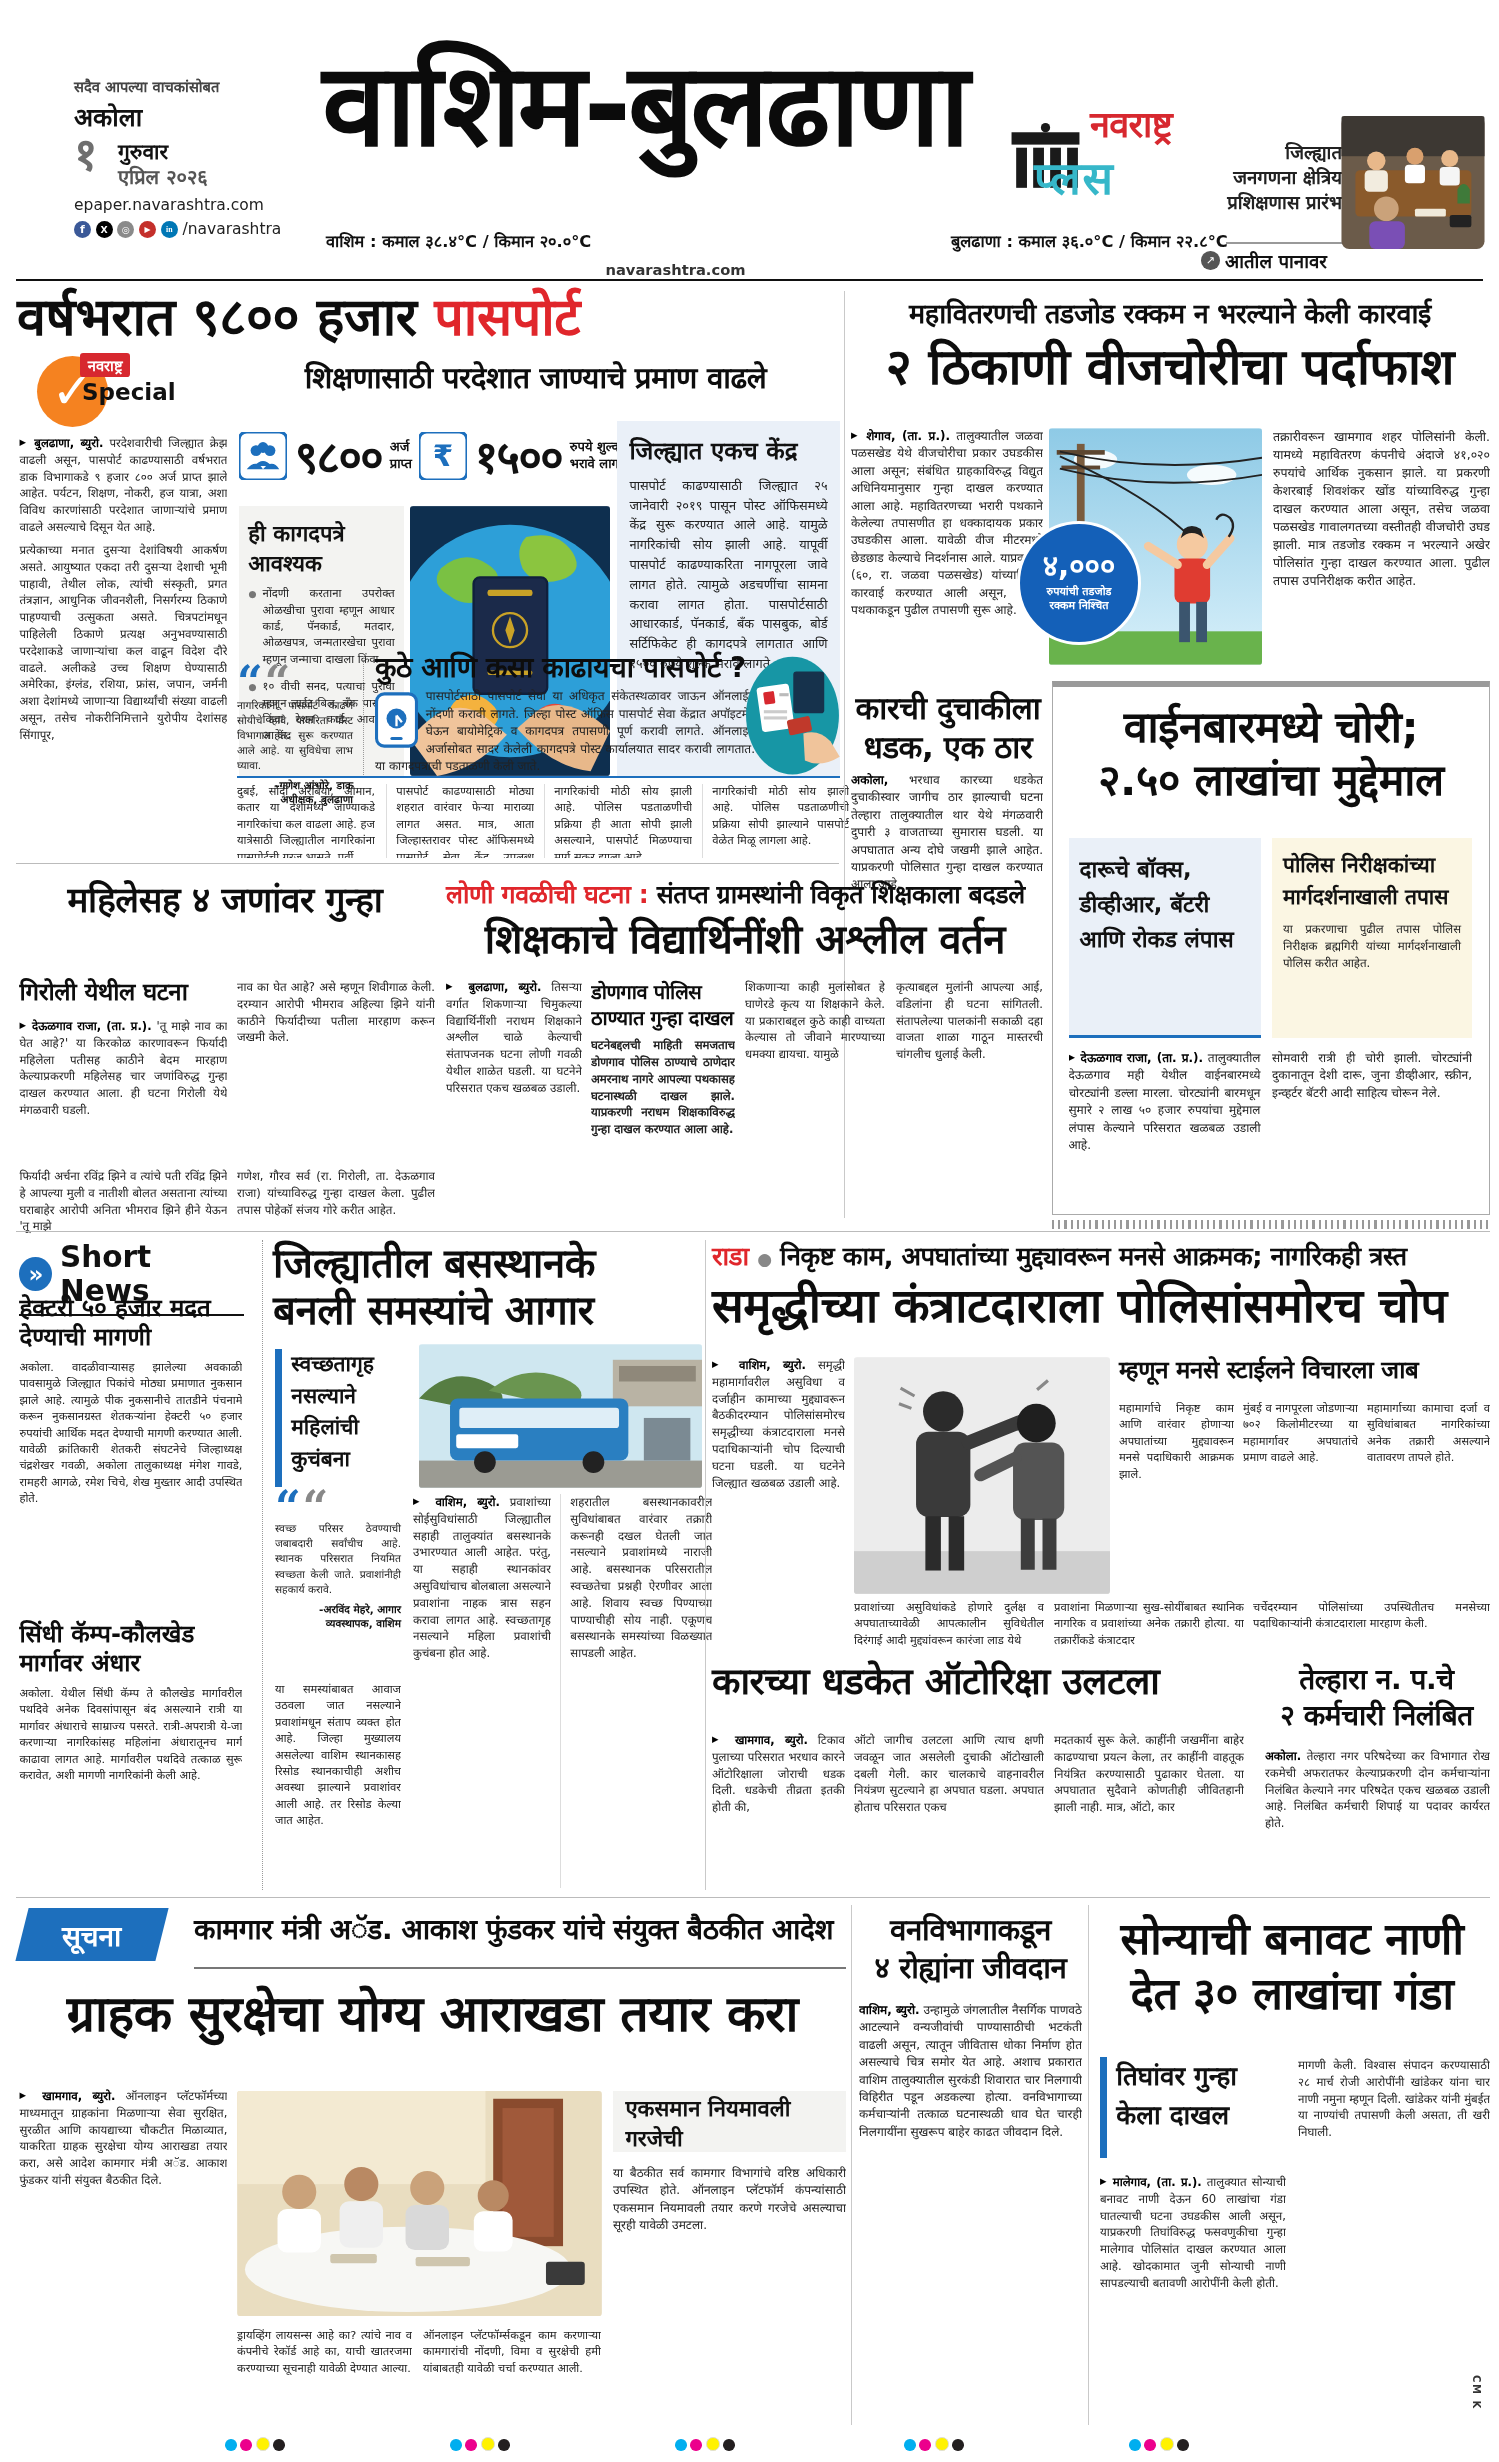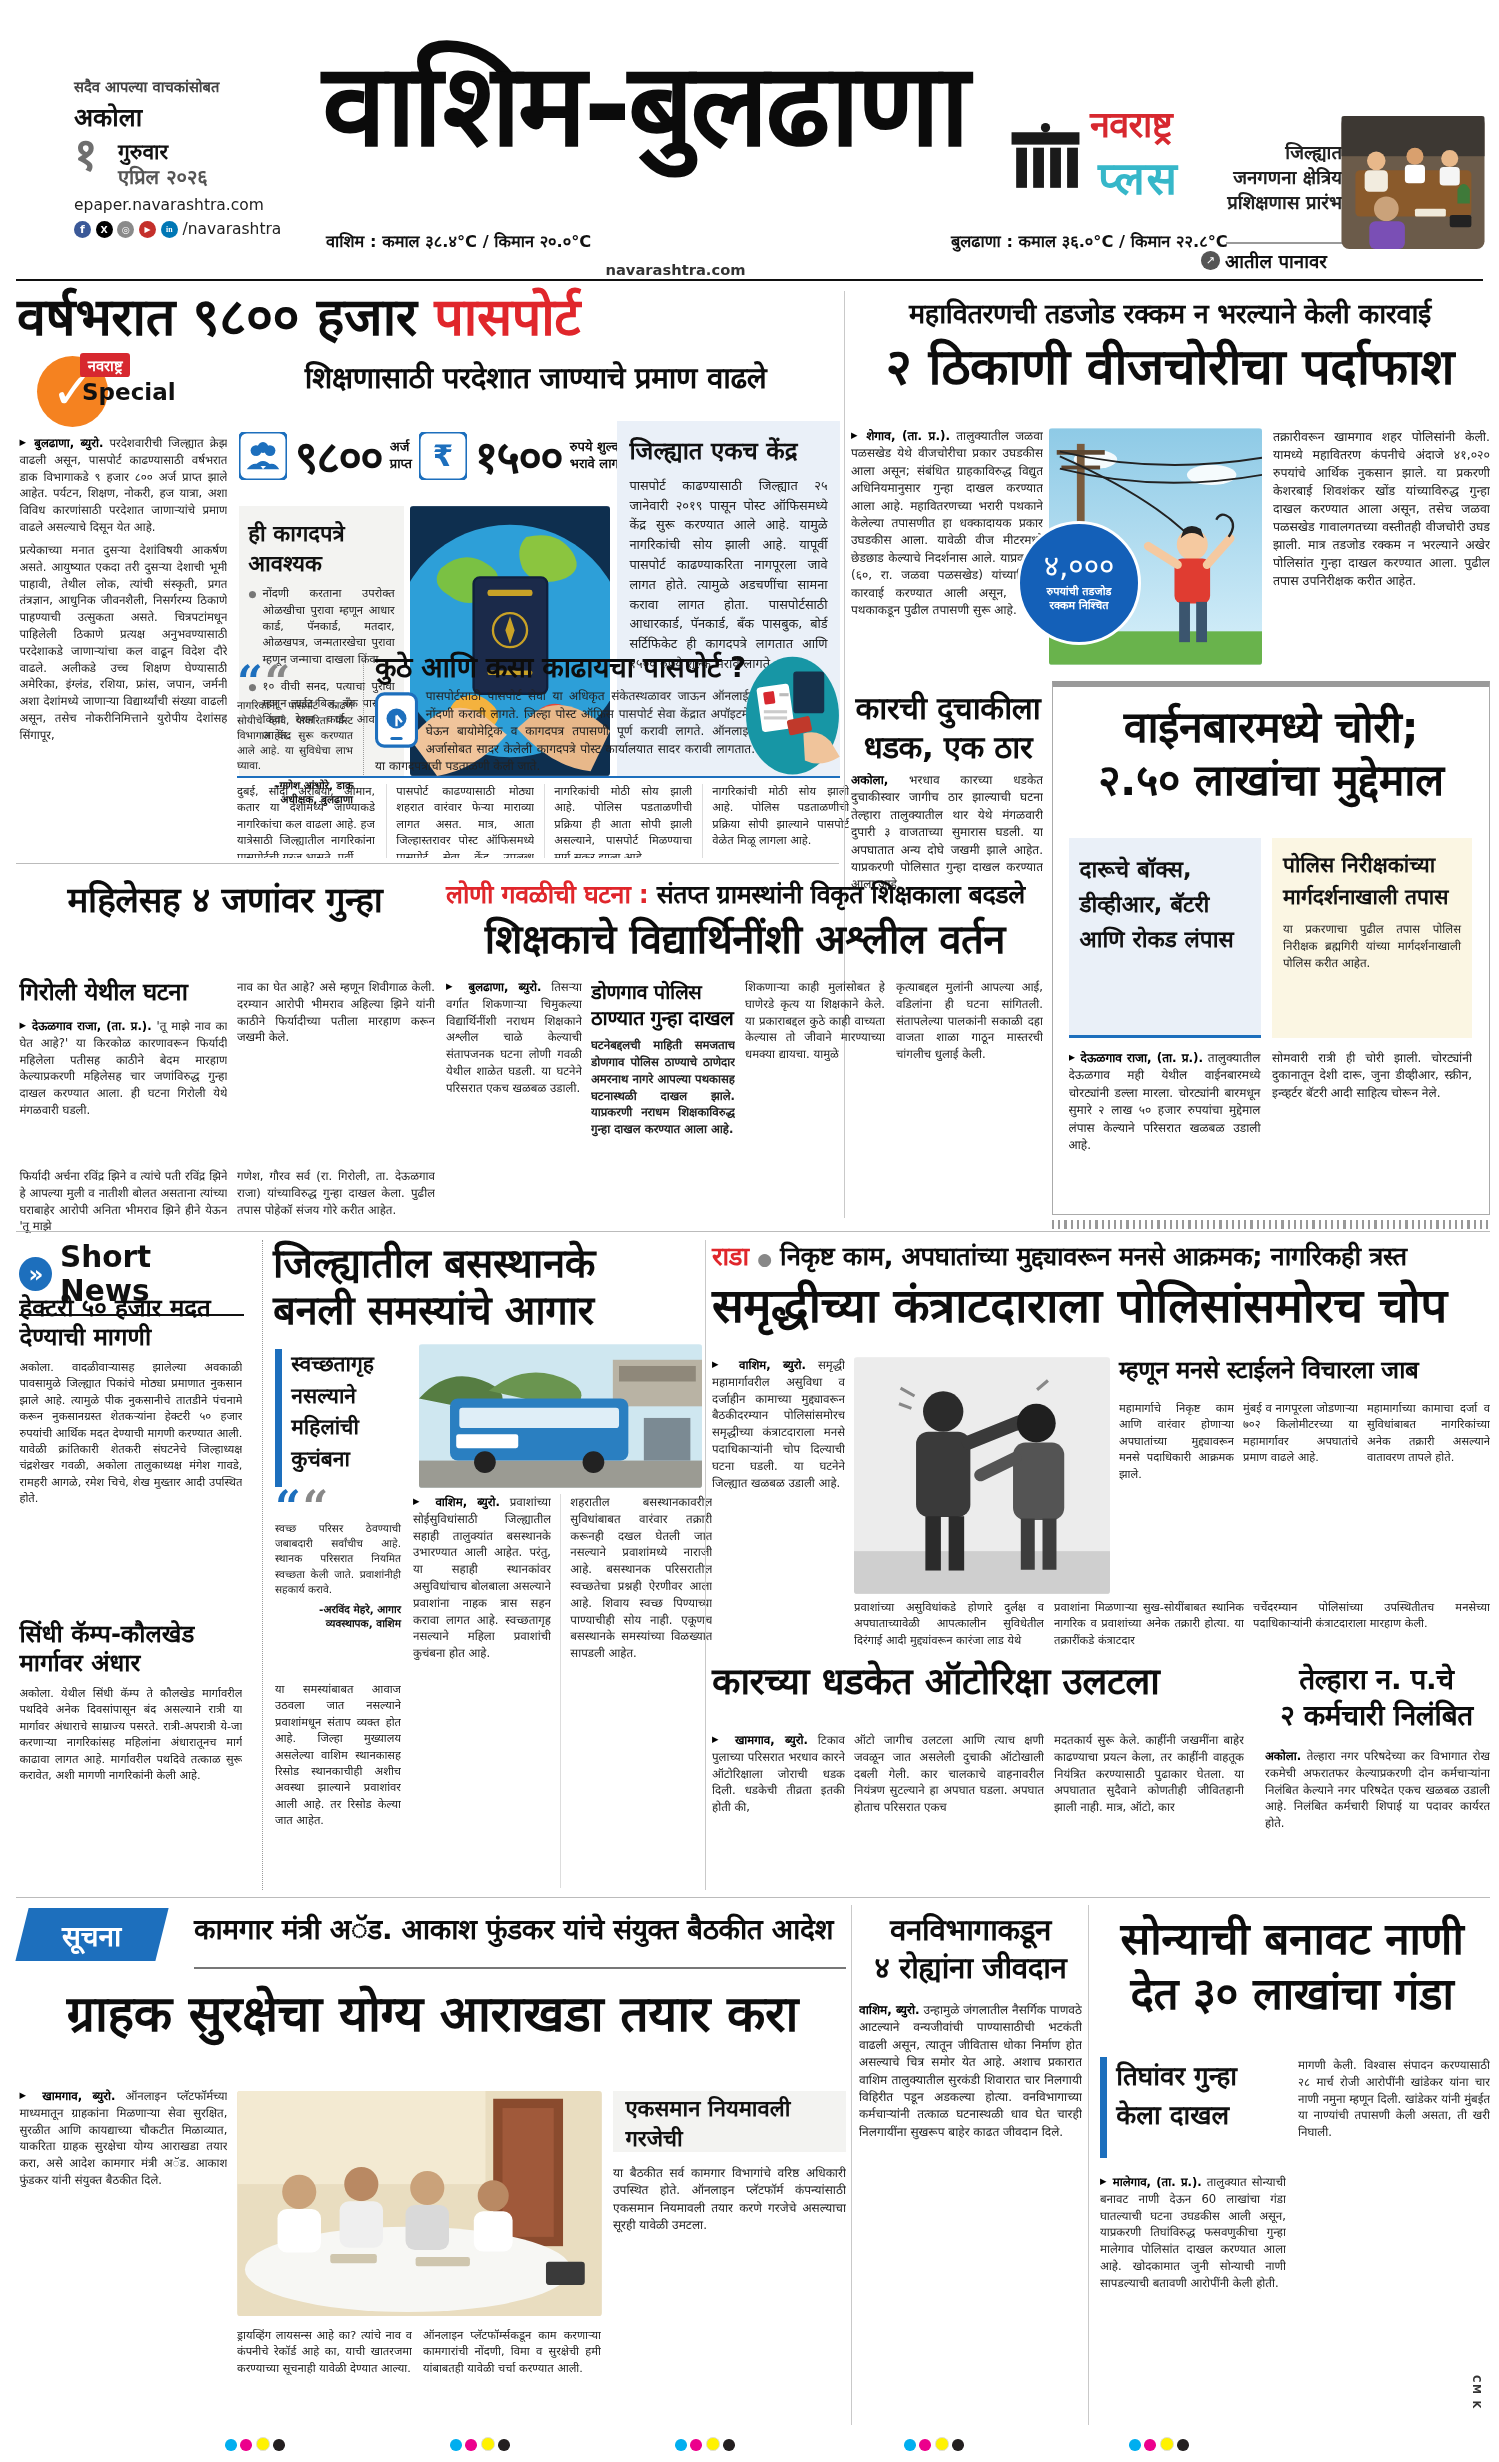--- a/index.html
+++ b/index.html
@@ -55,21 +55,21 @@
 
     <svg class="abs" style="left:1010px;top:123px;" width="71" height="71" viewBox="0 0 92 92">
       <rect x="2" y="12" width="88" height="16" fill="#1a1a1a"></rect>
       <rect x="8" y="32" width="14" height="52" fill="#1a1a1a"></rect>
       <rect x="30" y="32" width="14" height="52" fill="#1a1a1a"></rect>
       <rect x="52" y="32" width="14" height="52" fill="#1a1a1a"></rect>
       <rect x="74" y="32" width="14" height="52" fill="#1a1a1a"></rect>
       <circle cx="46" cy="6" r="6" fill="#1a1a1a"></circle>
     </svg>
     <div class="abs" style="left:1090px;top:99px;font-size:36px;font-weight:900;color:#d7282f;letter-spacing:-0.8px;">नवराष्ट्र</div>
-    <div class="abs" style="left:1098px;top:146px;font-size:45px;font-weight:900;color:#36b7c9;letter-spacing:1.6px;">प्लस</div>
+    <div class="abs" style="left:1034px;top:146px;font-size:45px;font-weight:900;color:#36b7c9;letter-spacing:1.6px;">प्लस</div>
     <div class="abs" style="left:1222px;top:140px;width:120px;font-size:18.6px;font-weight:700;text-align:right;line-height:1.35;color:#222;">जिल्ह्यात जनगणना क्षेत्रिय प्रशिक्षणास प्रारंभ</div>
     <div class="abs" style="left:1226px;top:242px;width:116px;height:1.6px;background:#999;"></div>
     <div class="abs" style="left:1201px;top:248px;display:flex;align-items:center;gap:5.4px;">
       <span style="width:18.6px;height:18.6px;border-radius:50%;background:#555;color:#fff;display:inline-flex;align-items:center;justify-content:center;font-size:11px;">↗</span>
       <span style="font-size:18.6px;font-weight:700;color:#111;">आतील पानावर</span>
     </div>
     <svg class="abs photo" style="left:1341px;top:116px;" width="144" height="133" viewBox="0 0 185 172">
       <rect width="185" height="172" rx="10" fill="#6b5b4a"></rect>
       <rect x="0" y="0" width="185" height="52" fill="#3d3833"></rect>
       <rect x="18" y="70" width="150" height="60" rx="6" fill="#8a5a2b"></rect>
@@ -229,21 +229,21 @@
       <circle cx="185" cy="150" r="20" fill="#f5c9a0"></circle>
       <path d="M170 142 q14 -14 30 0 l-4 -12 q-12 -8 -22 0 z" fill="#222"></path>
       <rect x="162" y="168" width="46" height="58" rx="10" fill="#e03c31"></rect>
       <path d="M166 176 l-38 -24" stroke="#f5c9a0" stroke-width="11" stroke-linecap="round"></path>
       <path d="M204 176 l30 -34" stroke="#f5c9a0" stroke-width="11" stroke-linecap="round"></path>
       <path d="M232 140 q10 -14 2 -24 q-12 -10 -18 2" stroke="#222" stroke-width="3" fill="none"></path>
       <rect x="168" y="224" width="14" height="52" fill="#3b556e"></rect>
         <rect x="190" y="224" width="14" height="52" fill="#3b556e"></rect>
     </svg>
     <div class="abs" style="left:1017px;top:521px;width:118px;height:118px;border-radius:50%;background:#1460b8;border:3.9px solid #fff;color:#fff;display:flex;flex-direction:column;align-items:center;justify-content:center;text-align:center;">
-      <div style="font-size:29.5px;font-weight:400;line-height:1;">४,०००</div>
+      <div style="font-size:29.5px;font-weight:700;line-height:1;">४,०००</div>
       <div style="font-size:11px;font-weight:700;width:89px;line-height:1.3;margin-top:3.1px;">रुपयांची तडजोड रक्कम निश्चित</div>
     </div>
     <div class="abs body" style="left:1273px;top:428px;width:217px;height:241px;overflow:hidden;font-size:12.4px;">तक्रारीवरून खामगाव शहर पोलिसांनी केली. यामध्ये महावितरण कंपनीचे अंदाजे ४१,०२० रुपयांचे आर्थिक नुकसान झाले. या प्रकरणी केशरबाई शिवशंकर खोंड यांच्याविरुद्ध गुन्हा दाखल करण्यात आला असून, तसेच जळवा पळसखेड गावालगतच्या वस्तीतही वीजचोरी उघड झाली. मात्र तडजोड रक्कम न भरल्याने अखेर पोलिसांत गुन्हा दाखल करण्यात आला. पुढील तपास उपनिरीक्षक करीत आहेत.</div>
   </div>
 
   <div>
     <div class="abs hl center" style="left:850px;top:689px;width:196px;font-size:31px;line-height:1.25;">कारची दुचाकीला धडक, एक ठार</div>
     <div class="abs body" style="left:851px;top:772px;width:192px;height:217px;font-size:12px;overflow:hidden;">
       <span class="dl">अकोला,</span>
       <span>भरधाव कारच्या धडकेत दुचाकीस्वार जागीच ठार झाल्याची घटना तेल्हारा तालुक्यातील थार येथे मंगळवारी दुपारी ३ वाजताच्या सुमारास घडली. या अपघातात अन्य दोघे जखमी झाले आहेत. याप्रकरणी पोलिसात गुन्हा दाखल करण्यात आला आहे.</span>

